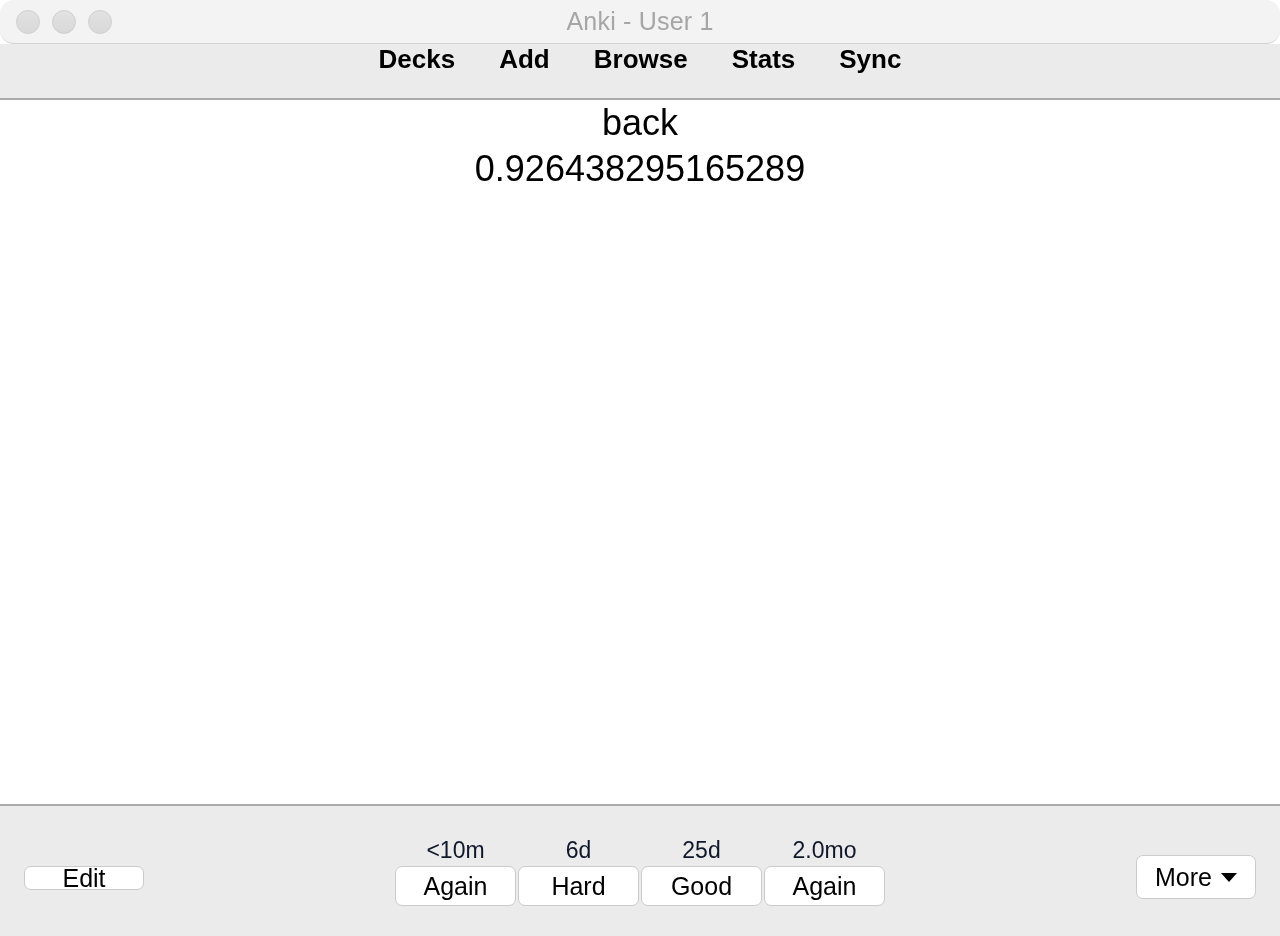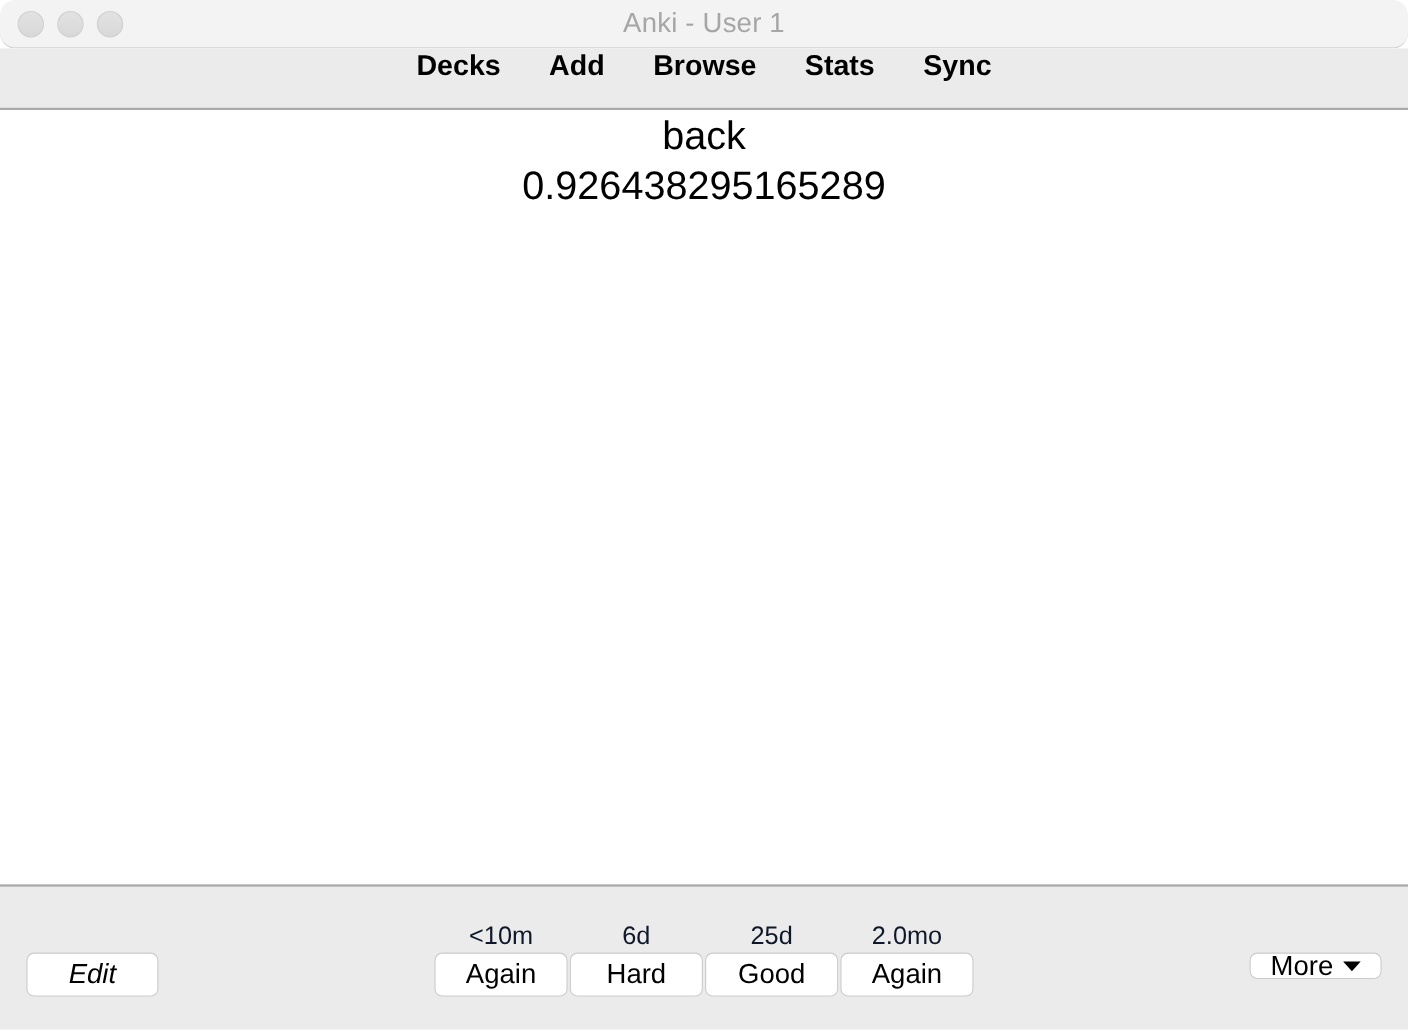--- a/index.html
+++ b/index.html
@@ -125,22 +125,21 @@
     align-items: center;
     justify-content: center;
     line-height: 1;
   }
 
   .edit-button {
     position: absolute;
     left: 24px;
     top: 60px;
     width: 120px;
-    height: 40px;
-    font-style: italic;
+    height: 24px;
   }
 
   .answers {
     position: absolute;
     left: 50%;
     transform: translateX(-50%);
     top: 28px;
     display: flex;
     gap: 4px;
   }
@@ -159,23 +158,23 @@
     white-space: nowrap;
   }
   .answer-btn {
     width: 121px;
     height: 40px;
   }
 
   .more-button {
     position: absolute;
     right: 24px;
-    top: 60px;
+    top: 49px;
     width: 120px;
-    height: 24px;
+    height: 44px;
     gap: 9px;
   }
   .caret {
     width: 0;
     height: 0;
     border-left: 8px solid transparent;
     border-right: 8px solid transparent;
     border-top: 9px solid #000000;
     display: inline-block;
   }

